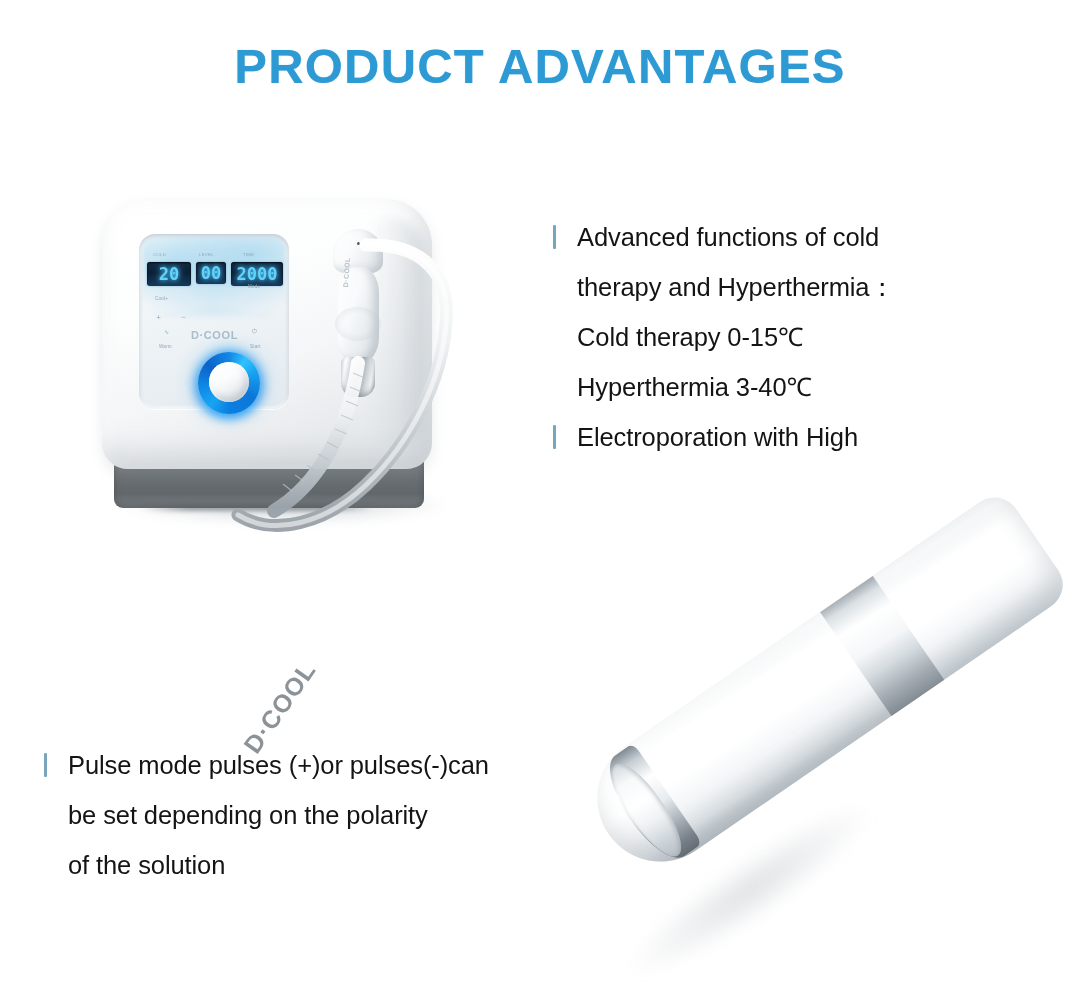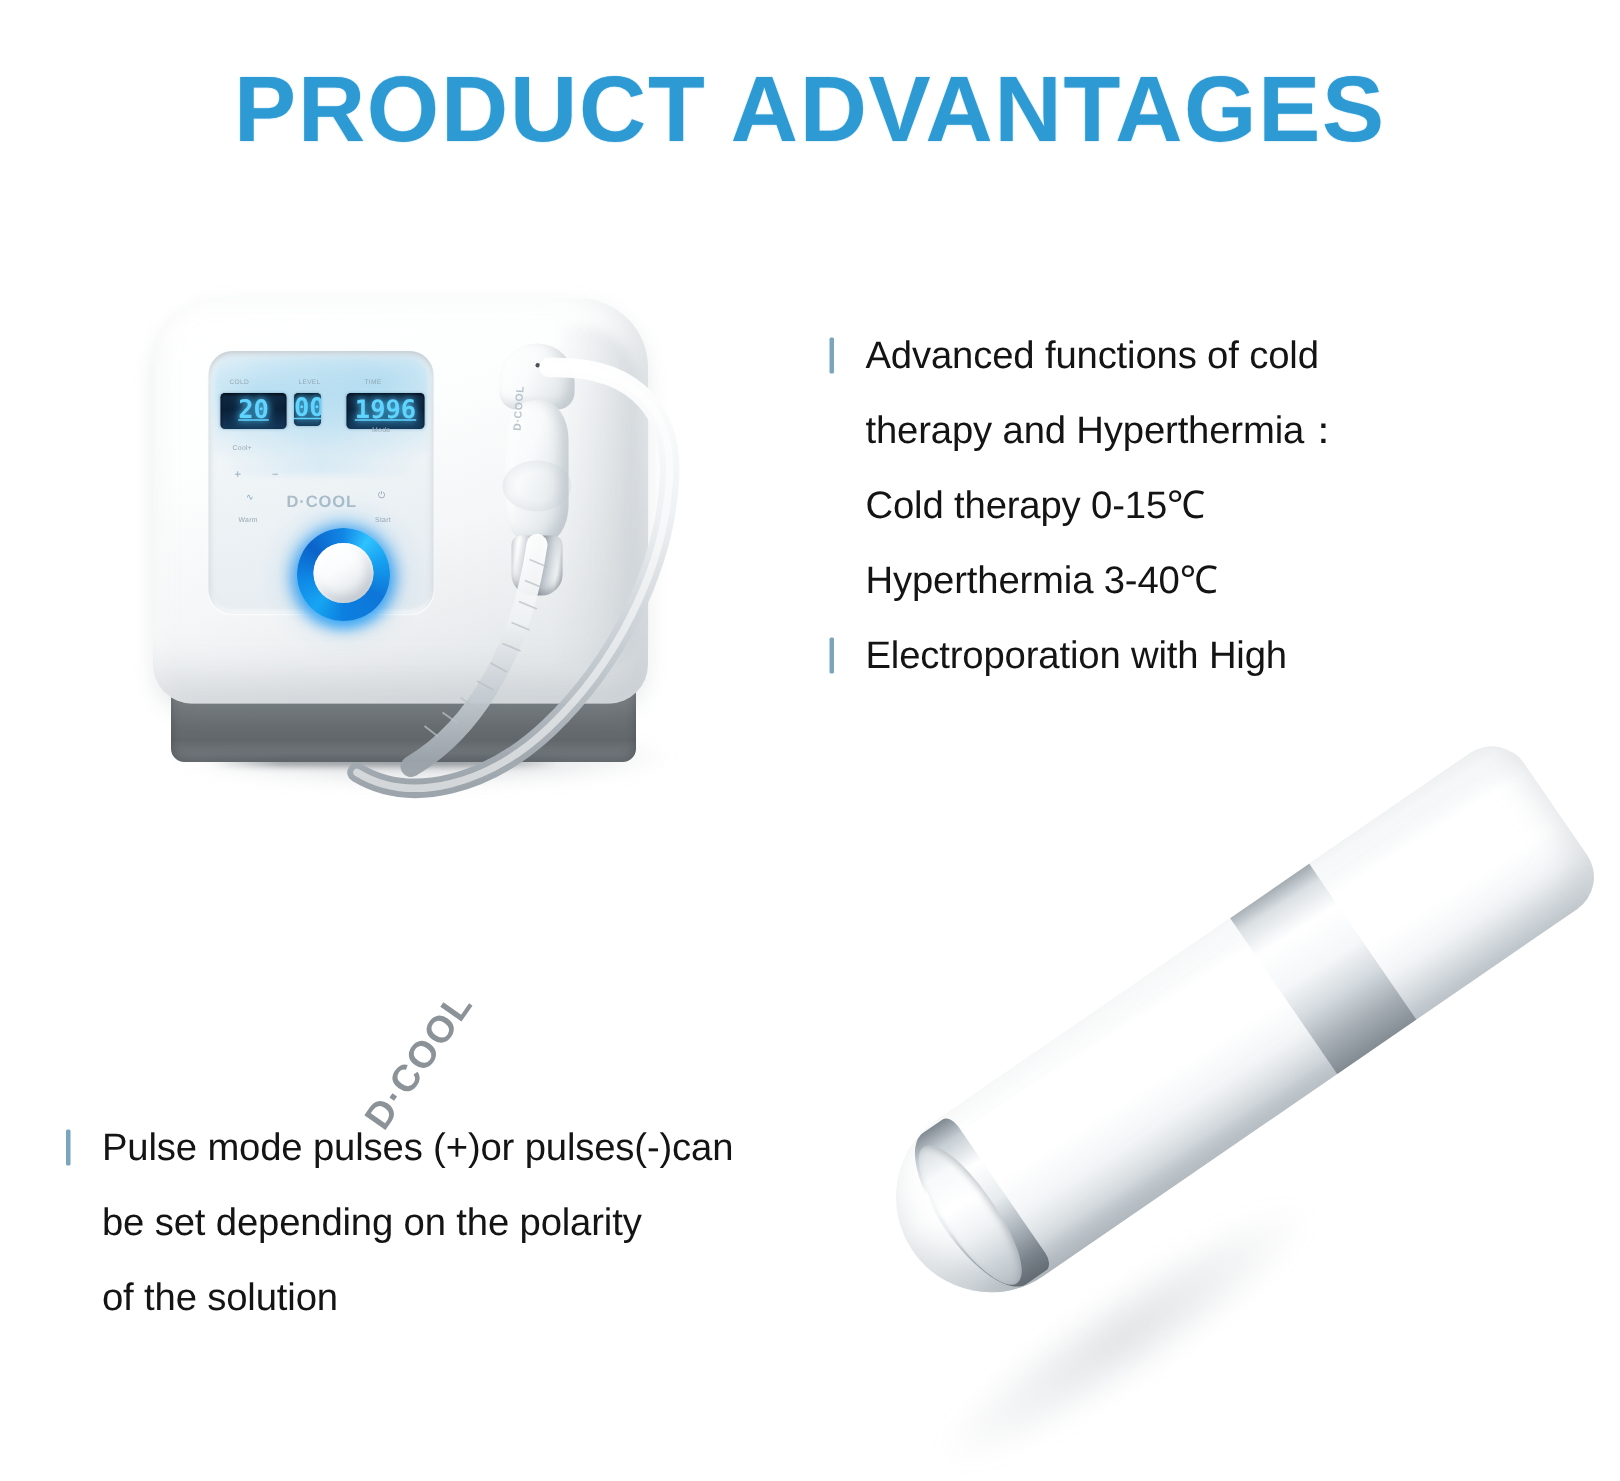--- a/index.html
+++ b/index.html
@@ -13,21 +13,21 @@
     font-family: "Liberation Sans", sans-serif;
     -webkit-font-smoothing: antialiased;
   }
 
   
   #page-title {
     position: absolute;
     left: 0; top: 38px;
     width: 1080px;
     text-align: center;
-    font-size: 62px;
+    font-size: 49px;
     font-weight: bold;
     letter-spacing: 1.2px;
     color: #2e9ad4;
     font-family: "Liberation Sans", sans-serif;
     white-space: nowrap;
     text-shadow: 0 0 1px rgba(46,154,212,0.55);
   }
 
   
   .text-block { position: absolute; }
@@ -150,24 +150,23 @@
     left: 0; right: 0; top: 50%;
     transform: translateY(-50%);
     text-align: center;
     color: #5fd4ff;
     font-family: "DejaVu Sans Mono", monospace;
     font-weight: bold;
     font-size: 17px;
     letter-spacing: 0px;
     text-shadow: 0 0 5px rgba(95,212,255,0.95), 0 0 9px rgba(60,170,230,0.7);
     line-height: 1;
-    text-decoration: underline;
   }
   #lcd-1 { left: 8px;  width: 44px; height: 24px; }
-  #lcd-2 { left: 57px; width: 18px; height: 22px; }
+  #lcd-2 { left: 57px; width: 30px; height: 22px; }
   #lcd-3 { left: 92px; width: 52px; height: 24px; }
   .lcd-label {
     position: absolute;
     top: 18px;
     font-size: 4.4px;
     color: #8a9aa6;
     letter-spacing: 0.2px;
     white-space: nowrap;
     font-family: "Liberation Sans", sans-serif;
     opacity: 0.8;
@@ -387,21 +386,21 @@
         <div class="lcd-digits">20</div>
       </div>
 
       <div class="lcd-label" id="lcd-label-2">LEVEL</div>
       <div class="lcd" id="lcd-2">
         <div class="lcd-digits">00</div>
       </div>
 
       <div class="lcd-label" id="lcd-label-3">TIME</div>
       <div class="lcd" id="lcd-3">
-        <div class="lcd-digits">1996</div>
+        <div class="lcd-digits">2000</div>
       </div>
 
       <div class="ctrl-label" style="left:16px; top:62px;">Cool+</div>
       <div class="ctrl-icon" style="left:17px; top:80px;">+</div>
       <div class="ctrl-icon" style="left:42px; top:80px;">−</div>
       <div class="ctrl-icon" style="left:25px; top:95px; color:#7fa8c4;">∿</div>
       <div class="ctrl-label" style="left:20px; top:110px;">Warm</div>
 
       <div class="ctrl-label" style="left:109px; top:50px;">Mode</div>
       <div class="ctrl-icon" style="left:113px; top:94px;">⏻</div>

